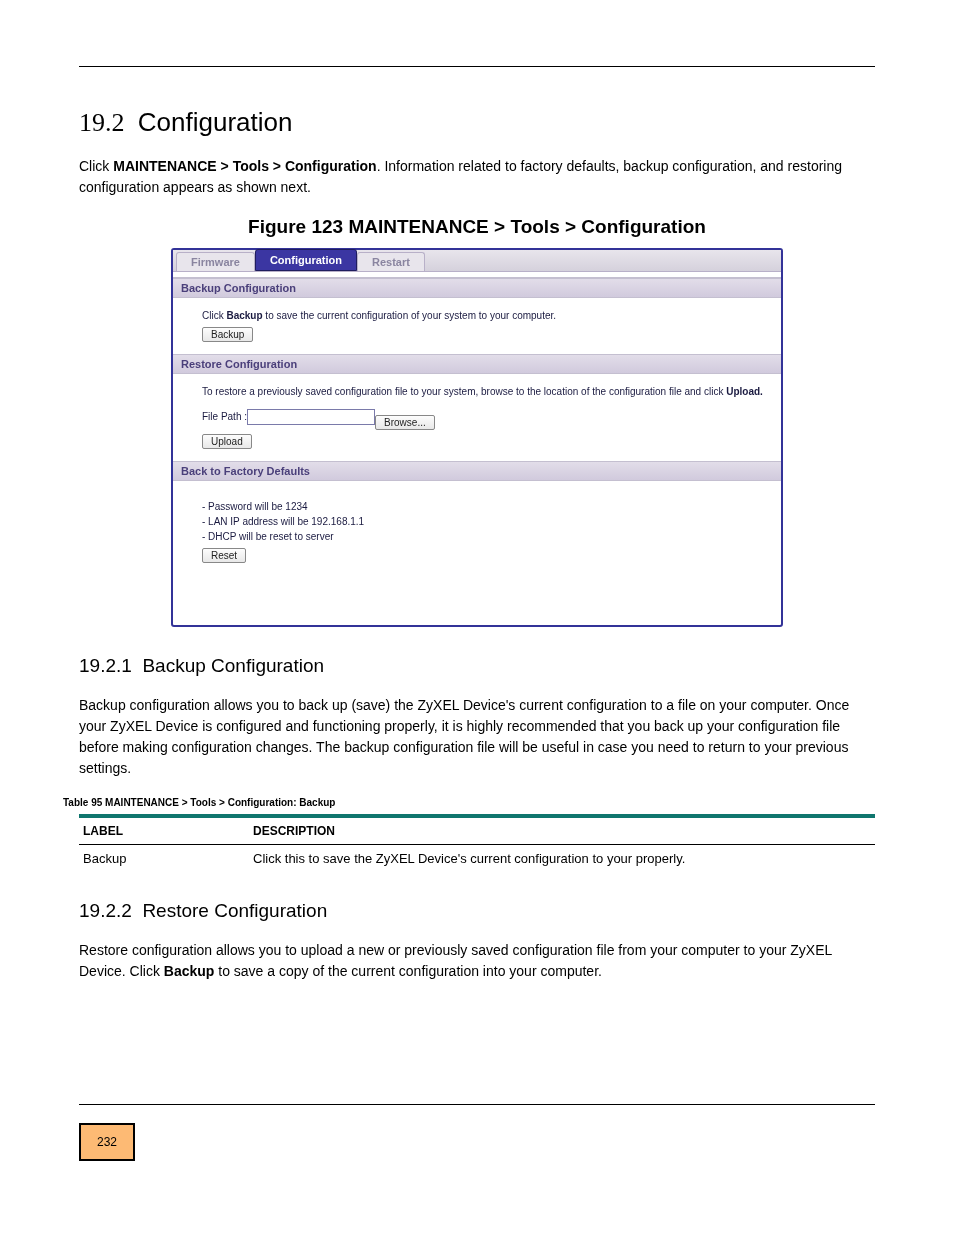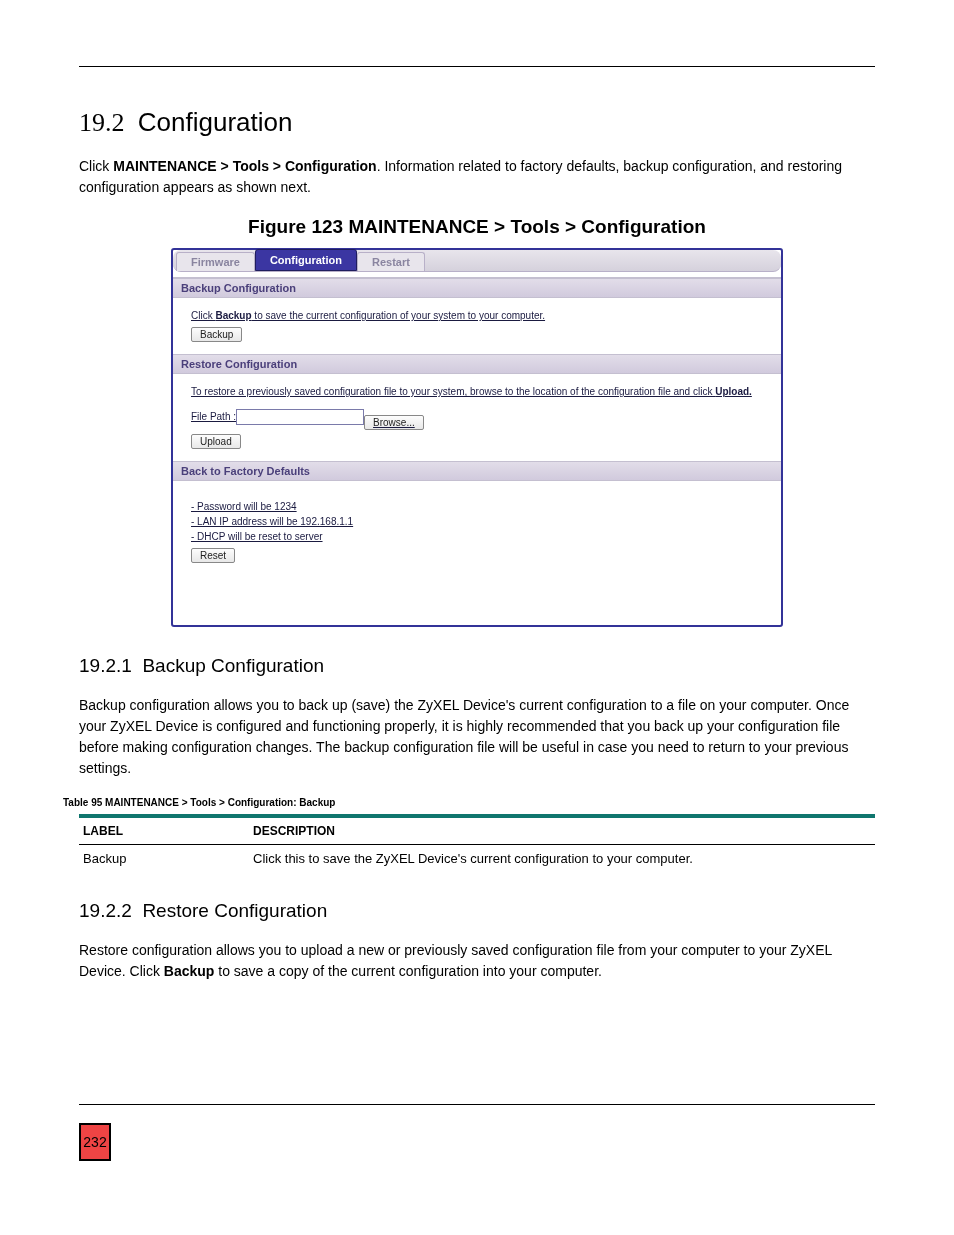--- a/index.html
+++ b/index.html
@@ -45,21 +45,20 @@
     border-radius: 3px;
     background: #fff;
   }
   .tabs {
     display: flex;
     background: linear-gradient(#e8e5ec,#d5d1dc);
     border-bottom: 1px solid #b8b0c8;
     height: 22px;
     padding-left: 3px;
     align-items: flex-end;
-    border-radius: 8px;
   }
   .tab {
     font-size: 11px;
     font-weight: bold;
     color: #8a85a0;
     padding: 3px 14px 3px 14px;
     border: 1px solid #b8b0c8;
     border-bottom: none;
     margin-right: 0px;
     background: #e8e5ec;
@@ -80,25 +79,24 @@
   .section-bar {
     background: linear-gradient(#e2dde9,#d1cadd);
     border-top: 1px solid #c4bfd0;
     border-bottom: 1px solid #c4bfd0;
     font-size: 11px;
     font-weight: bold;
     color: #4a3f7a;
     padding: 3px 8px;
   }
   .section-body {
-    padding: 10px 18px 12px 18px;
+    padding: 10px 18px 12px 29px;
     font-size: 10px;
     color: #1a1a40;
     line-height: 1.5;
-    text-decoration: underline;
   }
   .section-body b {
     font-weight: bold;
   }
   .btn {
     font-family: Verdana, Arial, sans-serif;
     font-size: 10px;
     padding: 1px 8px;
     background: linear-gradient(#fdfdfd,#e8e8e8);
     border: 1px solid #888;
@@ -155,27 +153,27 @@
     font-size: 12px;
   }
   .col-label { width: 170px; }
   .footer-area {
     margin-top: 140px;
     margin-left: 79px;
     margin-right: 79px;
   }
   .page-box {
     border: 2px solid #000;
-    width: 32px;
+    width: 56px;
     height: 38px;
     display: flex;
     justify-content: center;
     align-items: center;
-    font-size: 14px;
-    background: #ef4444;
+    font-size: 12px;
+    background: #fdba74;
   }
   .footer-rule {
     border-top: 1px solid #000;
     margin: 0 0 0 0;
     position: relative;
     top: -18px;
     z-index: -1;
   }
 </style>
 </head>
@@ -245,21 +243,21 @@
 <table class="labels-table">
   <thead>
     <tr>
       <th class="col-label">LABEL</th>
       <th>DESCRIPTION</th>
     </tr>
   </thead>
   <tbody>
     <tr>
       <td>Backup</td>
-      <td>Click this to save the ZyXEL Device's current configuration to your computer.</td>
+      <td>Click this to save the ZyXEL Device's current configuration to your properly.</td>
     </tr>
   </tbody>
 </table>
 
 <div class="subsection-heading">
   <span>19.2.2</span>&nbsp;&nbsp;<span>Restore Configuration</span>
 </div>
 <div class="body-text">
   <span>Restore configuration allows you to upload a new or previously saved configuration file from your computer to your ZyXEL Device. Click </span><b>Backup</b><span> to save a copy of the current configuration into your computer.</span>
 </div>

